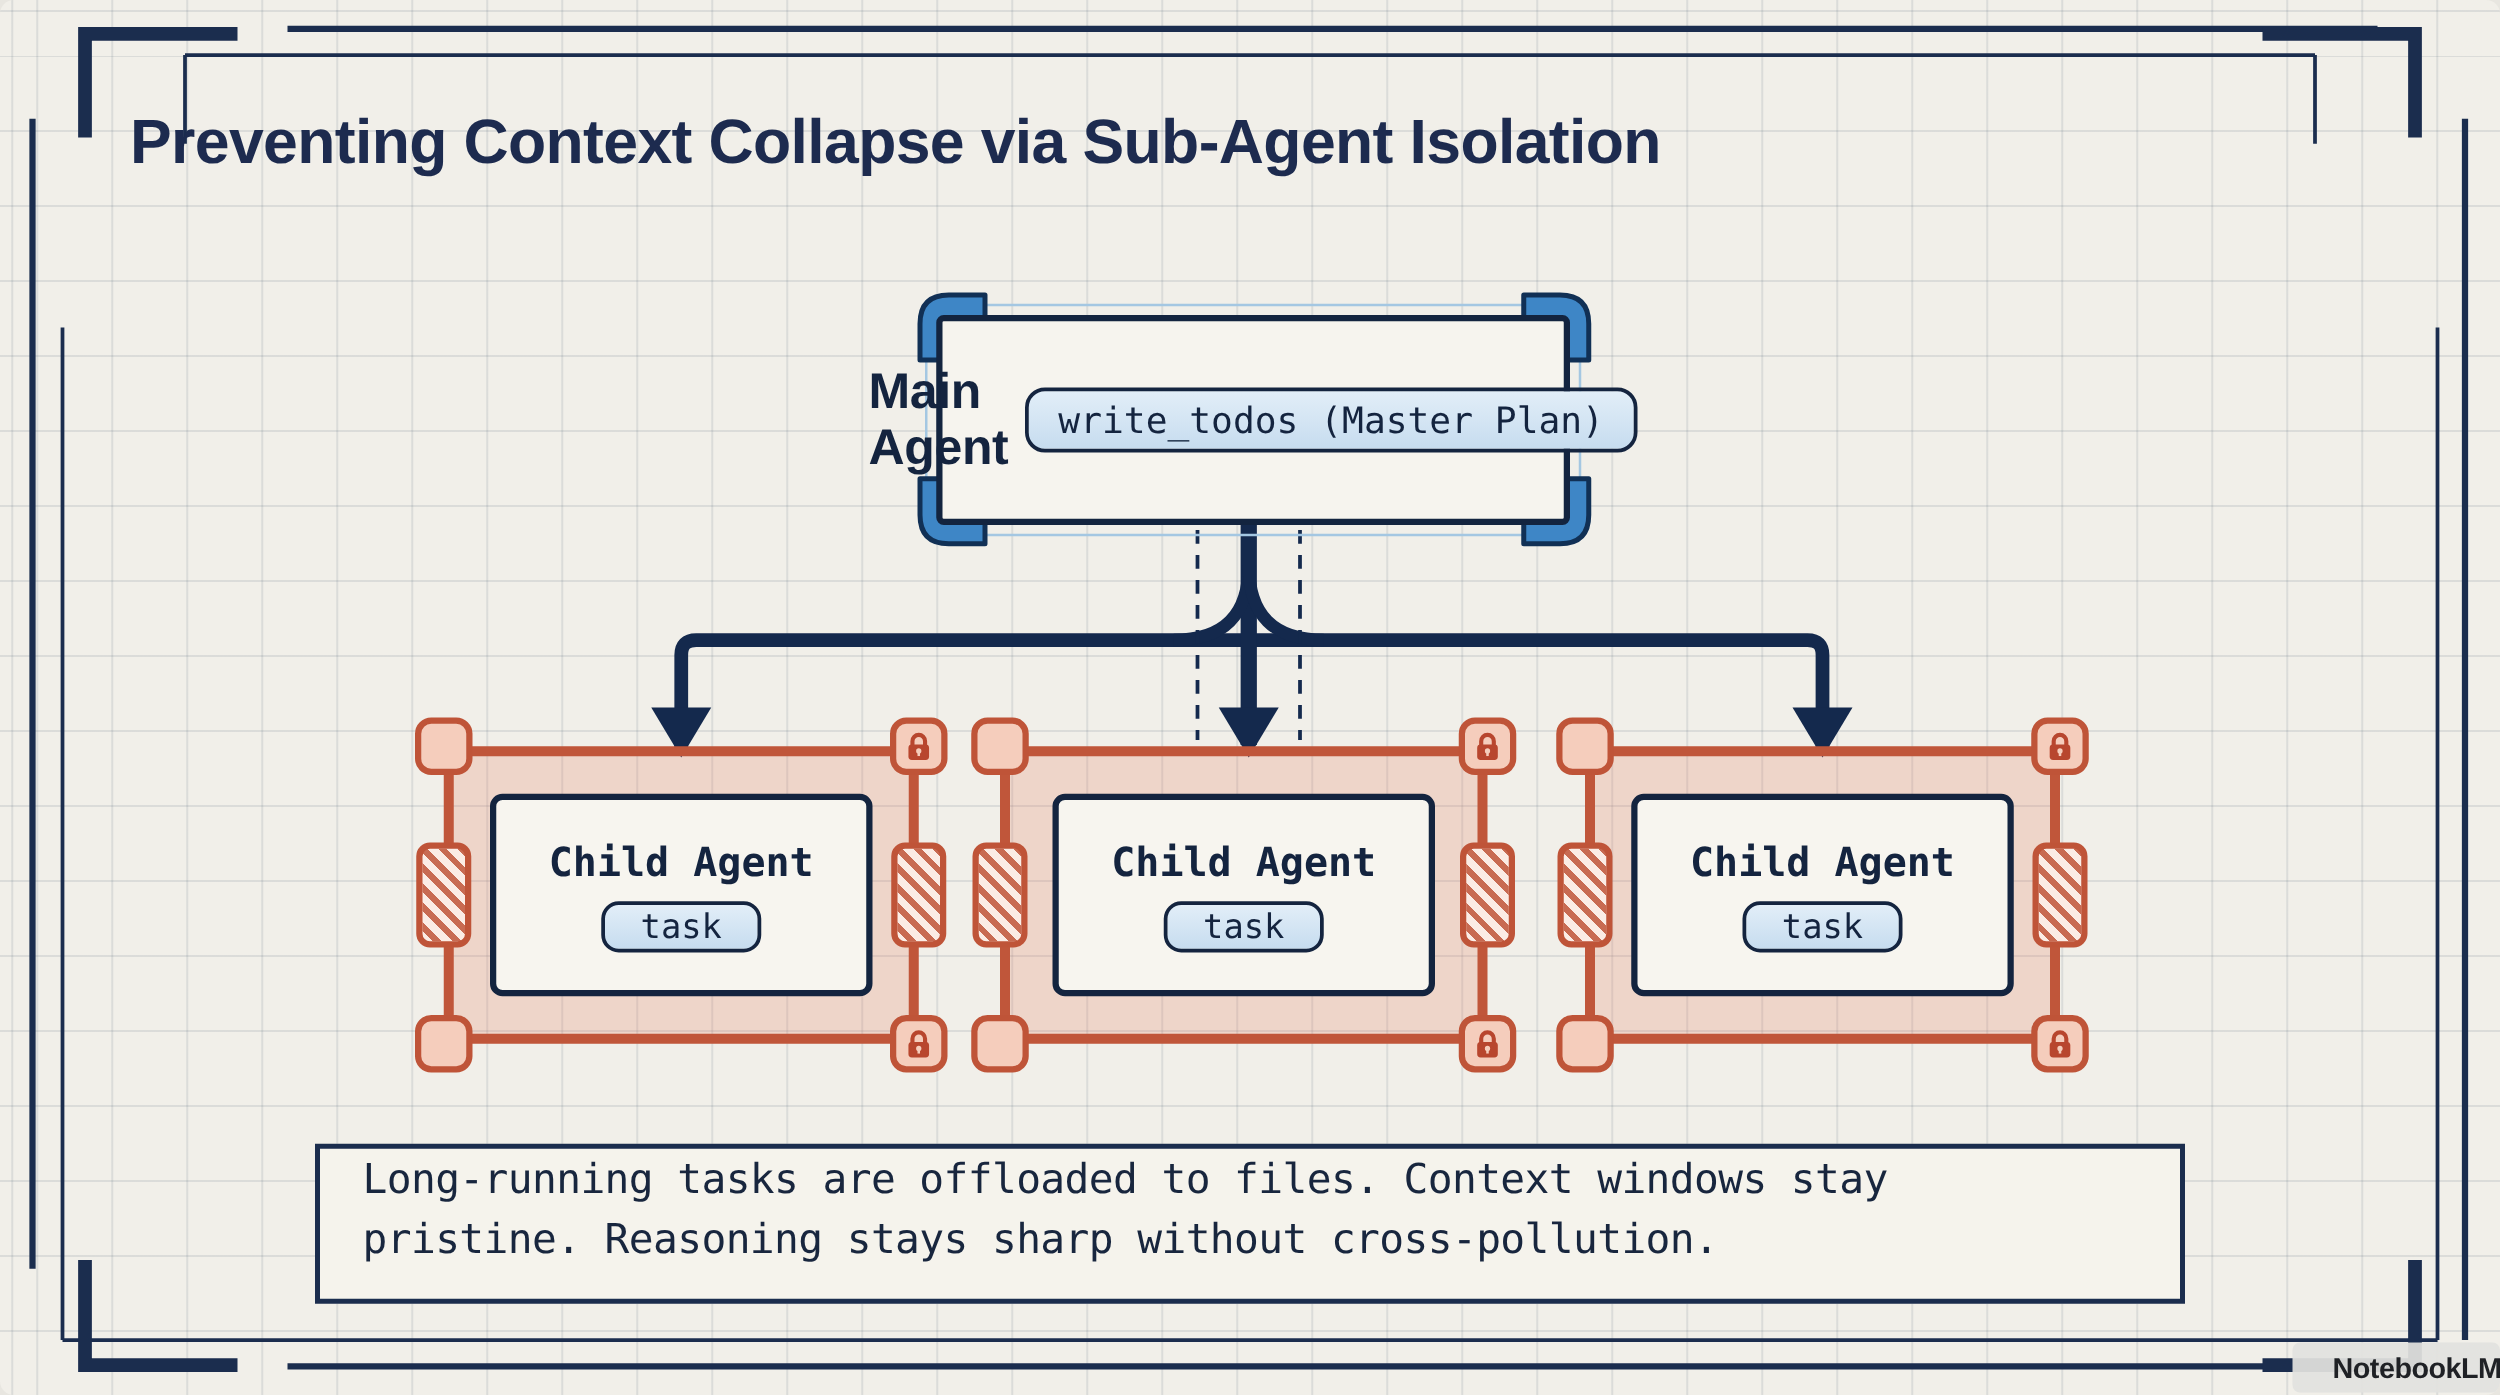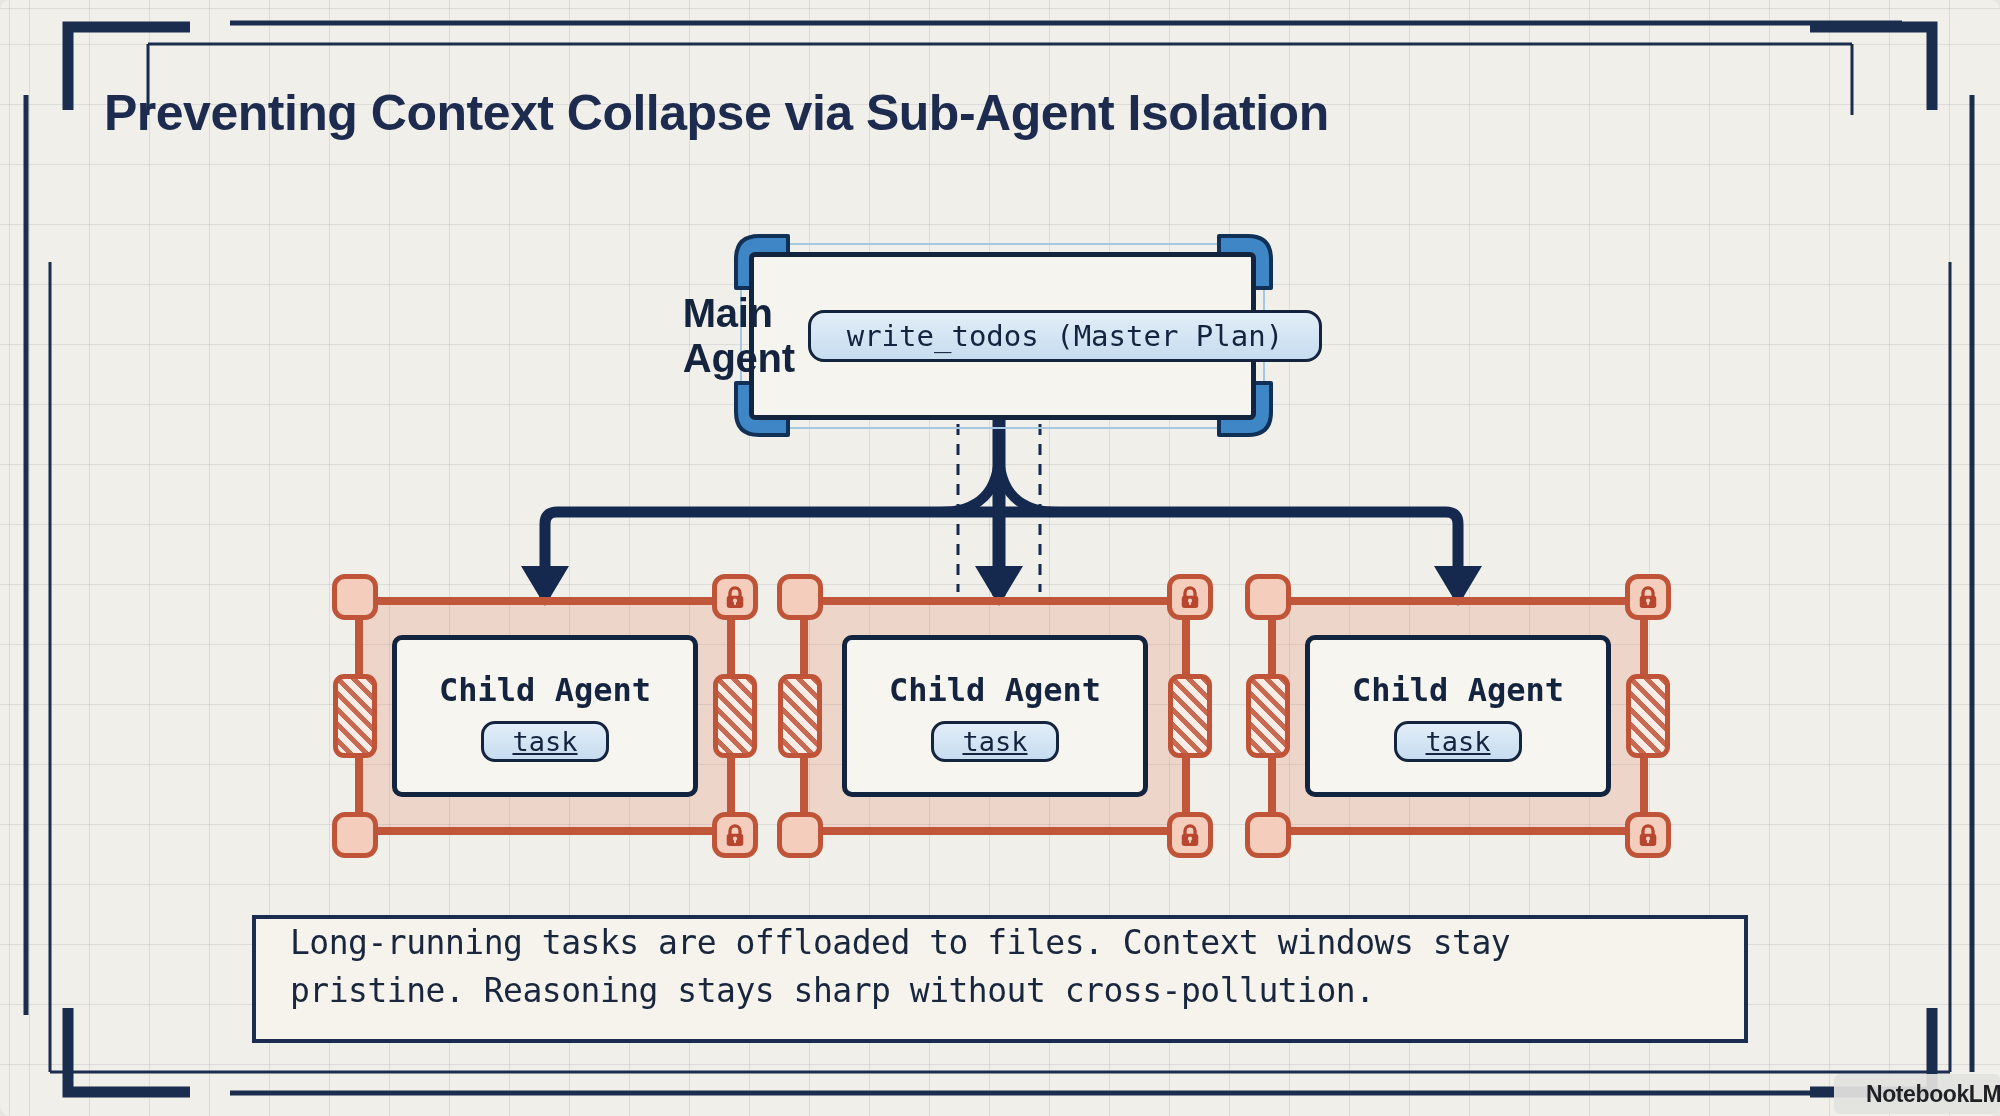--- a/index.html
+++ b/index.html
@@ -34,21 +34,21 @@
     box-sizing:border-box;
     display:flex;flex-direction:row;align-items:center;justify-content:center;gap:13px;
   }
   .main-box .agent-title{
     font-size:40px;font-weight:600;color:#14243f;letter-spacing:-0.3px;
   }
   .code-chip{
     font-family:"DejaVu Sans Mono", monospace;
     color:#14243f;border:3px solid #14243f;border-radius:16px;
     background:linear-gradient(#e2eef8,#c6dcef);
-    padding:6px 36px;font-size:29px;white-space:nowrap;
+    padding:6px 24px;font-size:29px;white-space:nowrap;
   }
   .corner-bracket{width:62px;height:62px;}
   .cb-tl{left:731px;top:231px;}
   .cb-tr{left:1214px;top:231px;transform:rotate(90deg);}
   .cb-br{left:1214px;top:378px;transform:rotate(180deg);}
   .cb-bl{left:731px;top:378px;transform:rotate(270deg);}
 
   
   .child-frame{
     top:597px;height:238px;box-sizing:border-box;
@@ -78,21 +78,21 @@
   .child-card{
     position:absolute;left:50%;transform:translateX(-50%);top:30px;
     width:306px;height:162px;box-sizing:border-box;
     background:#f7f5ef;border:5px solid #13243f;border-radius:10px;
     display:flex;flex-direction:column;align-items:center;justify-content:center;gap:12px;
   }
   .child-card .agent-title{
     font-family:"DejaVu Sans Mono", monospace;
     font-size:32px;font-weight:bold;color:#14243f;white-space:nowrap;
   }
-  .child-card .code-chip{font-size:27px;padding:2px 28px;border-radius:14px;text-decoration:underline;}
+  .child-card .code-chip{font-size:27px;padding:2px 28px;border-radius:14px;}
 
   
   .caption-box{
     left:252px;top:915px;width:1496px;height:128px;box-sizing:border-box;
     background:#f5f3ec;border:4px solid #1b2d4e;
     display:flex;
   }
   .caption-text{
     font-family:"DejaVu Sans Mono", monospace;
     font-size:33px;line-height:48px;color:#18263e;

